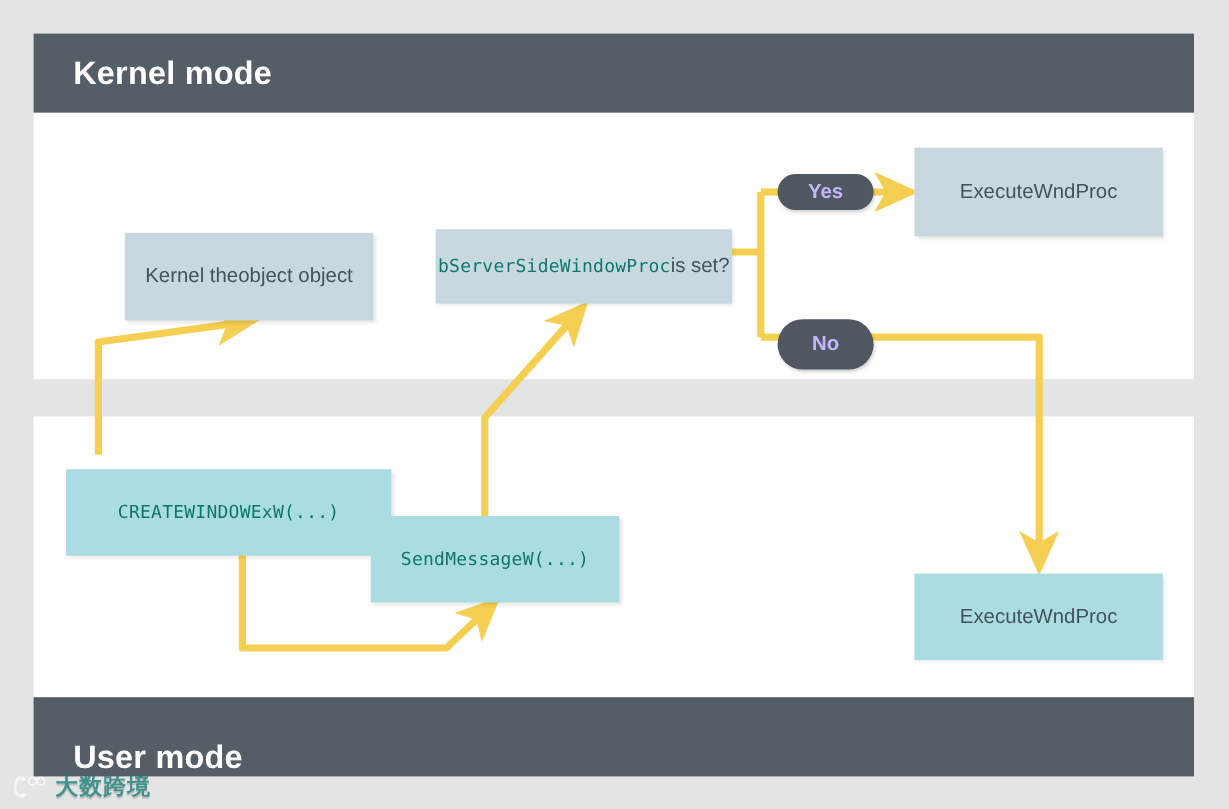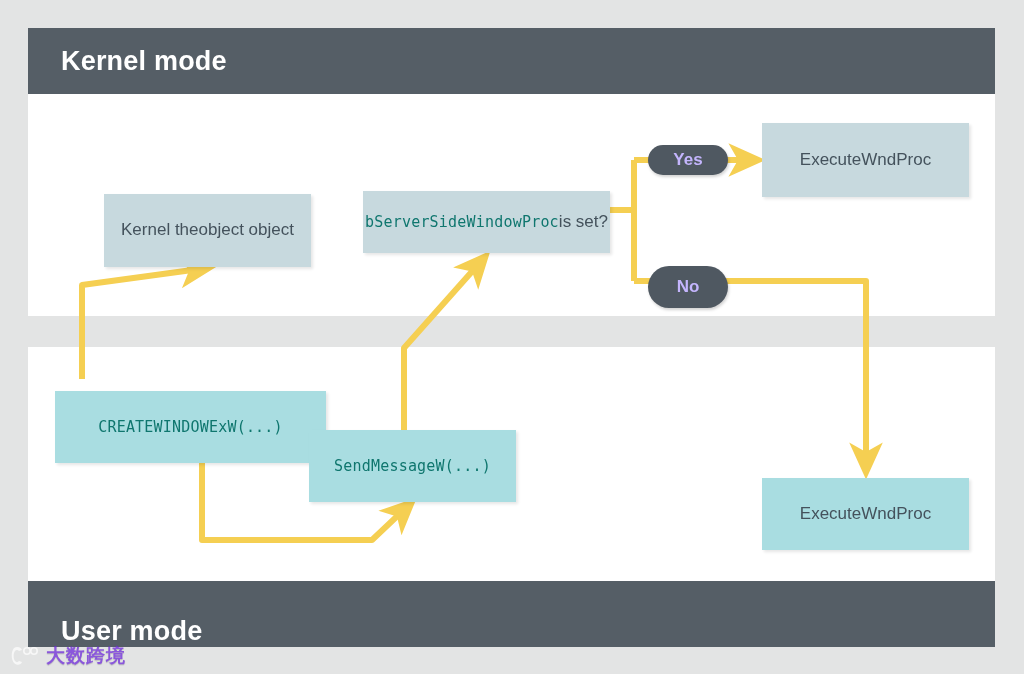--- a/index.html
+++ b/index.html
@@ -110,21 +110,21 @@
     display: flex;
     align-items: center;
     opacity: 0.75;
   }
   #watermark .wm-logo {
     width: 30px;
     height: 22px;
     margin-right: 6px;
   }
   #watermark .wm-text {
-    color: #6d28d9;
+    color: #0f766e;
     font-size: 19px;
     font-weight: bold;
     letter-spacing: 1px;
     text-shadow: 0 1px 1px rgba(0,0,0,0.25);
   }
 </style>
 </head>
 <body>
 
 <div id="page">

